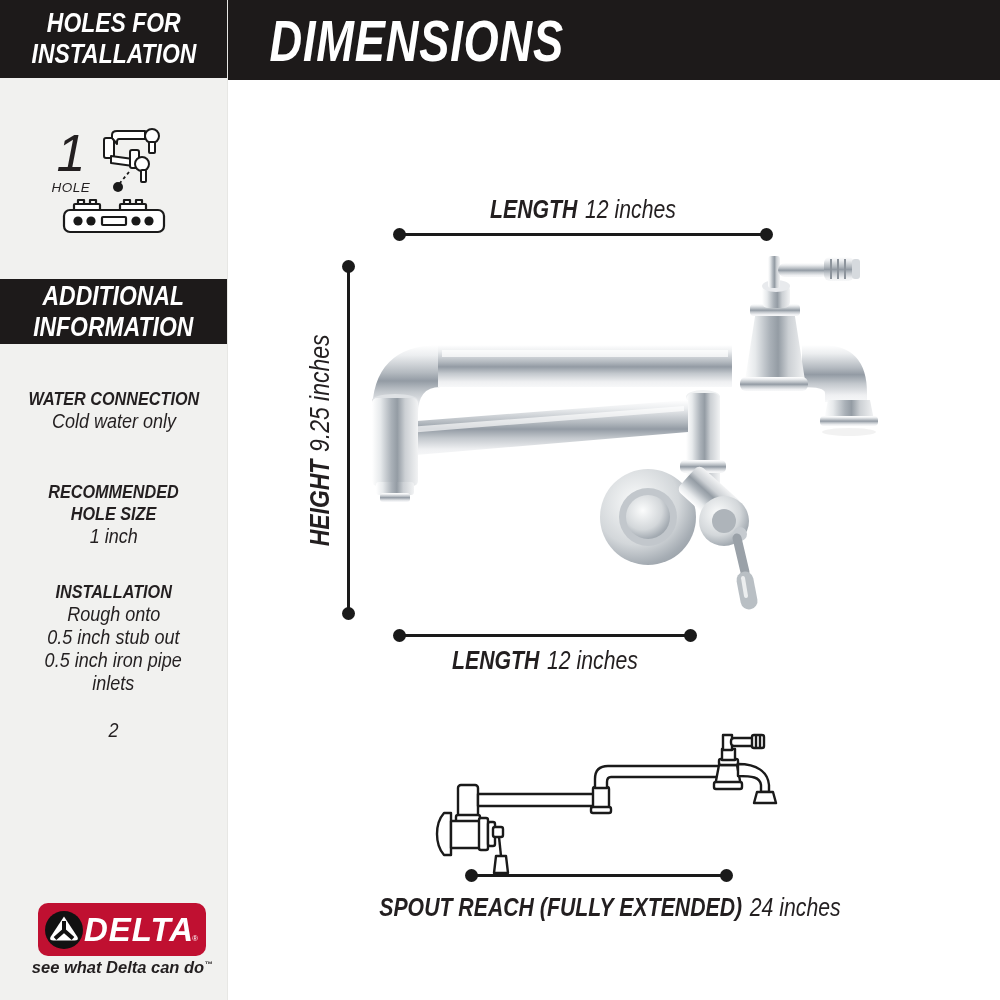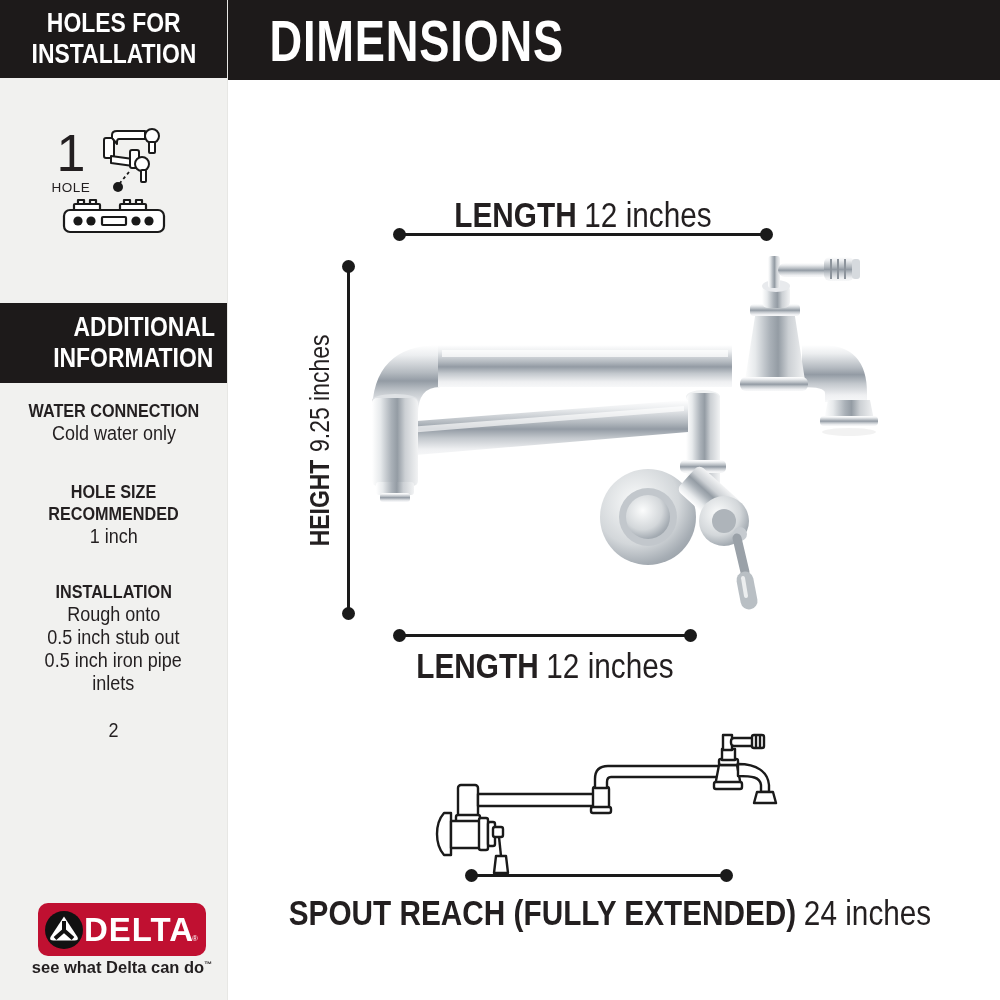--- a/index.html
+++ b/index.html
@@ -1,59 +1,59 @@
 <!DOCTYPE html>
 <html><head>
 <meta charset="utf-8">
 <style>
   * { margin:0; padding:0; box-sizing:border-box; }
   html,body { background:#fff; }
   .page {
     position:relative; width:1000px; height:1000px; overflow:hidden;
-    font-family:"Liberation Sans", sans-serif; color:#231f20; background:#fff;
+    font-family:"Liberation Sans", sans-serif; color:#231f20; background:#fff;font-style:italic;
   }
   
   .sidebar { position:absolute; left:0; top:0; width:228px; height:1000px;
              background:#f1f1ef; border-right:1px solid #e7e7e4; }
   .sb-bar { position:absolute; left:0; width:100%; background:#1d1a1a; color:#fff;
             display:flex; flex-direction:column; align-items:center; justify-content:center;
             font-weight:bold; font-size:27px; line-height:31px; }
   .sb-bar1 { top:0; height:78px; }
-  .sb-bar2 { top:303px; height:80px;align-items:flex-end; }
+  .sb-bar2 { top:279px; height:65px; }
   .cnd { display:inline-block; transform:scaleX(0.85); transform-origin:center; white-space:nowrap; }
   .cnd2 { display:inline-block; transform:scaleX(0.9); transform-origin:center; white-space:nowrap; }
 
   .hole-section { position:absolute; top:128px; left:0; width:100%;
                   display:flex; justify-content:center; align-items:flex-start; gap:7px; }
   .hole-num { font-size:52px; line-height:50px; text-align:center; }
   .hole-lbl { font-size:13.5px; letter-spacing:.5px; text-align:right; margin-top:2px; }
   .cooktop-wrap { position:absolute; top:196px; left:50%; transform:translateX(-50%); }
 
   .info-block { position:absolute; left:0; width:100%; text-align:center; }
   .info-label { font-size:18px; font-weight:bold; line-height:22px; }
   .info-value { font-size:20px; line-height:23px; }
-  .ib-water { top:400px; } .ib-holesize { top:481px; } .ib-install { top:581px; } .ib-handles { top:719px; }
+  .ib-water { top:388px; } .ib-holesize { top:481px; } .ib-install { top:581px; } .ib-handles { top:719px; }
 
   .logo-box { position:absolute; left:38px; top:903px; width:168px; height:53px;
               background:#c01031; border-radius:10px; display:flex; align-items:center;
               justify-content:center; gap:0; }
   .logo-brand { color:#fff; font-weight:bold; font-size:33px; letter-spacing:1px; line-height:33px; }
   .logo-reg { color:#fff; font-size:8px; vertical-align:baseline; position:relative; top:9px; left:-2px; }
   .logo-tagline { position:absolute; left:0; top:958px; width:244px; text-align:center;
                   font-size:16.5px; font-weight:bold; }
   .tm { font-size:8px; position:relative; top:-6px; }
 
   
   .main { position:absolute; left:228px; top:0; width:772px; height:1000px; background:#fff; }
   .dim-header { position:absolute; left:0; top:0; width:100%; height:80px; background:#1d1a1a;
                 color:#fff; display:flex; align-items:center; justify-content:flex-start;
                 font-size:58px; font-weight:bold; }
   .dim-header .cndh { display:inline-block; transform:scaleX(0.78); transform-origin:center; letter-spacing:1px; }
 
-  .dim-label { position:absolute; transform:translateX(-50%); font-size:35px; white-space:nowrap; }
+  .dim-label { position:absolute; transform:translateX(-50%); font-size:25px; white-space:nowrap; }
   .lbl-b { font-weight:bold; }
   .lbl-r { font-weight:normal; margin-left:9px; }
 
   .dline-h { position:absolute; height:3px; background:#1a1a1a; }
   .dline-h::before, .dline-h::after { content:""; position:absolute; width:13px; height:13px;
       border-radius:50%; background:#1a1a1a; top:-5px; }
   .dline-h::before { left:-5px; } .dline-h::after { right:-5px; }
 
   .dline-v { position:absolute; width:3px; background:#1a1a1a; }
   .dline-v::before, .dline-v::after { content:""; position:absolute; width:13px; height:13px;
@@ -122,22 +122,22 @@
       <span class="cnd">ADDITIONAL</span>
       <span class="cnd">INFORMATION</span>
     </div>
 
     <div class="info-block ib-water">
       <div class="info-label"><span class="cnd2">WATER CONNECTION</span></div>
       <div class="info-value"><span class="cnd2">Cold water only</span></div>
     </div>
 
     <div class="info-block ib-holesize">
+      <div class="info-label"><span class="cnd2">RECOMMENDED</span></div>
       <div class="info-label"><span class="cnd2">HOLE SIZE</span></div>
-      <div class="info-label"><span class="cnd2">RECOMMENDED</span></div>
       <div class="info-value"><span class="cnd2">1 inch</span></div>
     </div>
 
     <div class="info-block ib-install">
       <div class="info-label"><span class="cnd2">INSTALLATION</span></div>
       <div class="info-value"><span class="cnd2">Rough onto</span></div>
       <div class="info-value"><span class="cnd2">0.5 inch stub out</span></div>
       <div class="info-value"><span class="cnd2">0.5 inch iron pipe</span></div>
       <div class="info-value"><span class="cnd2">inlets</span></div>
     </div>

